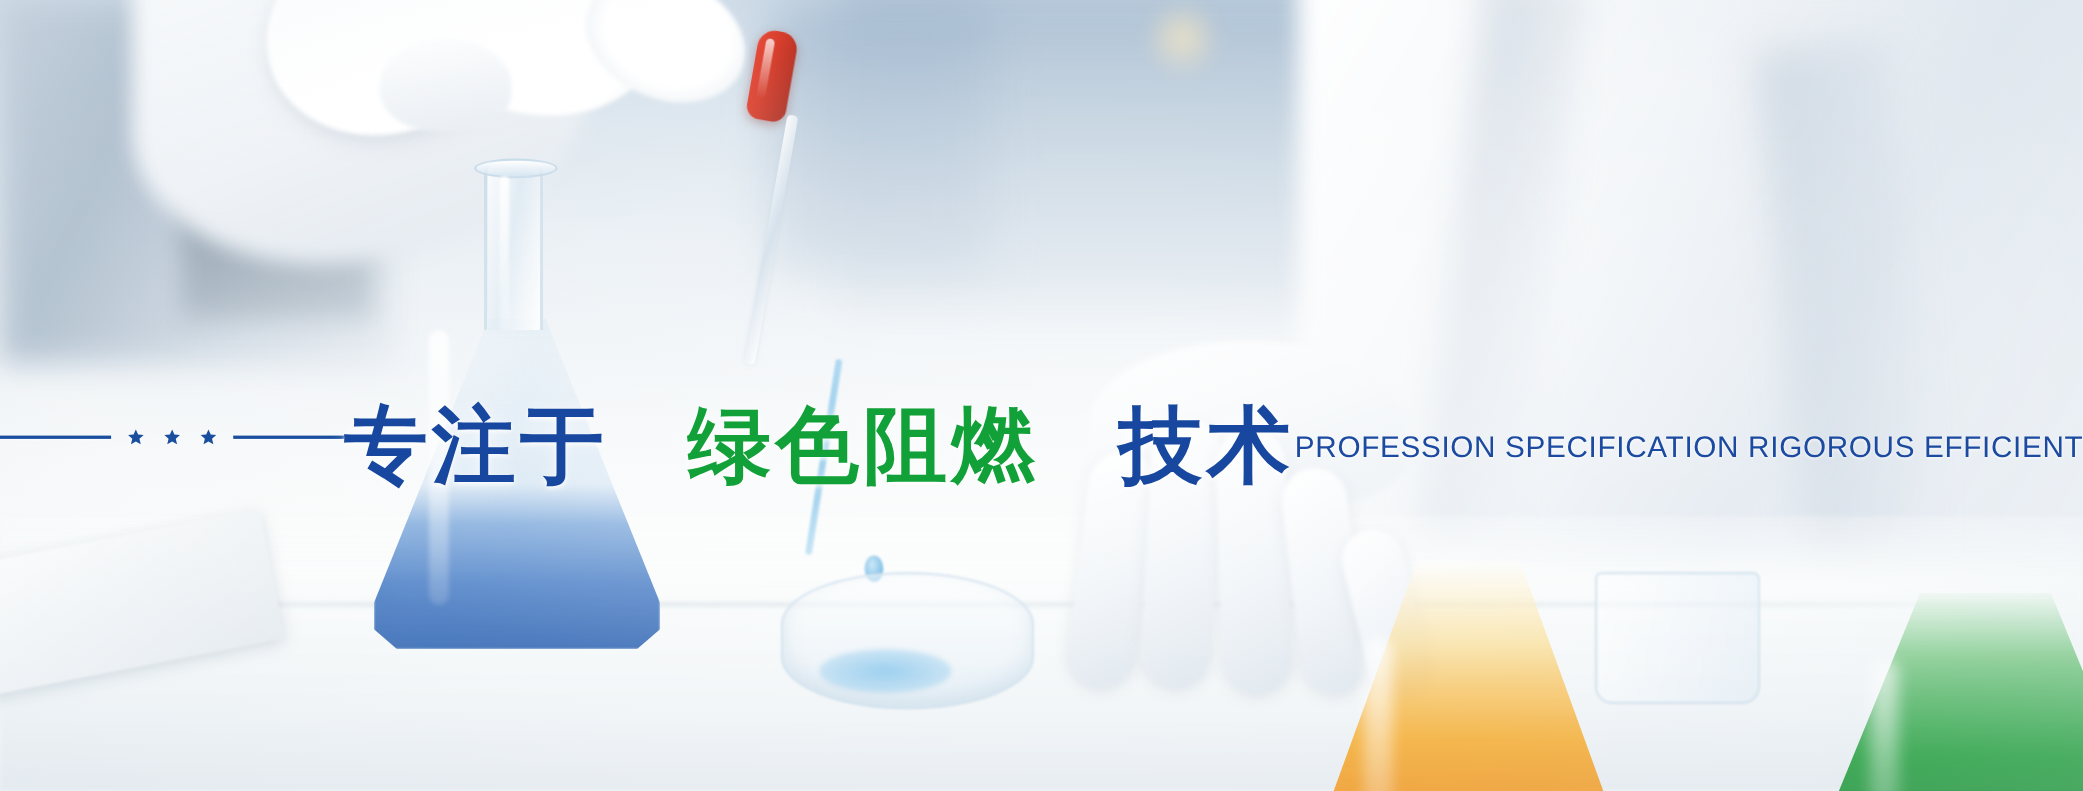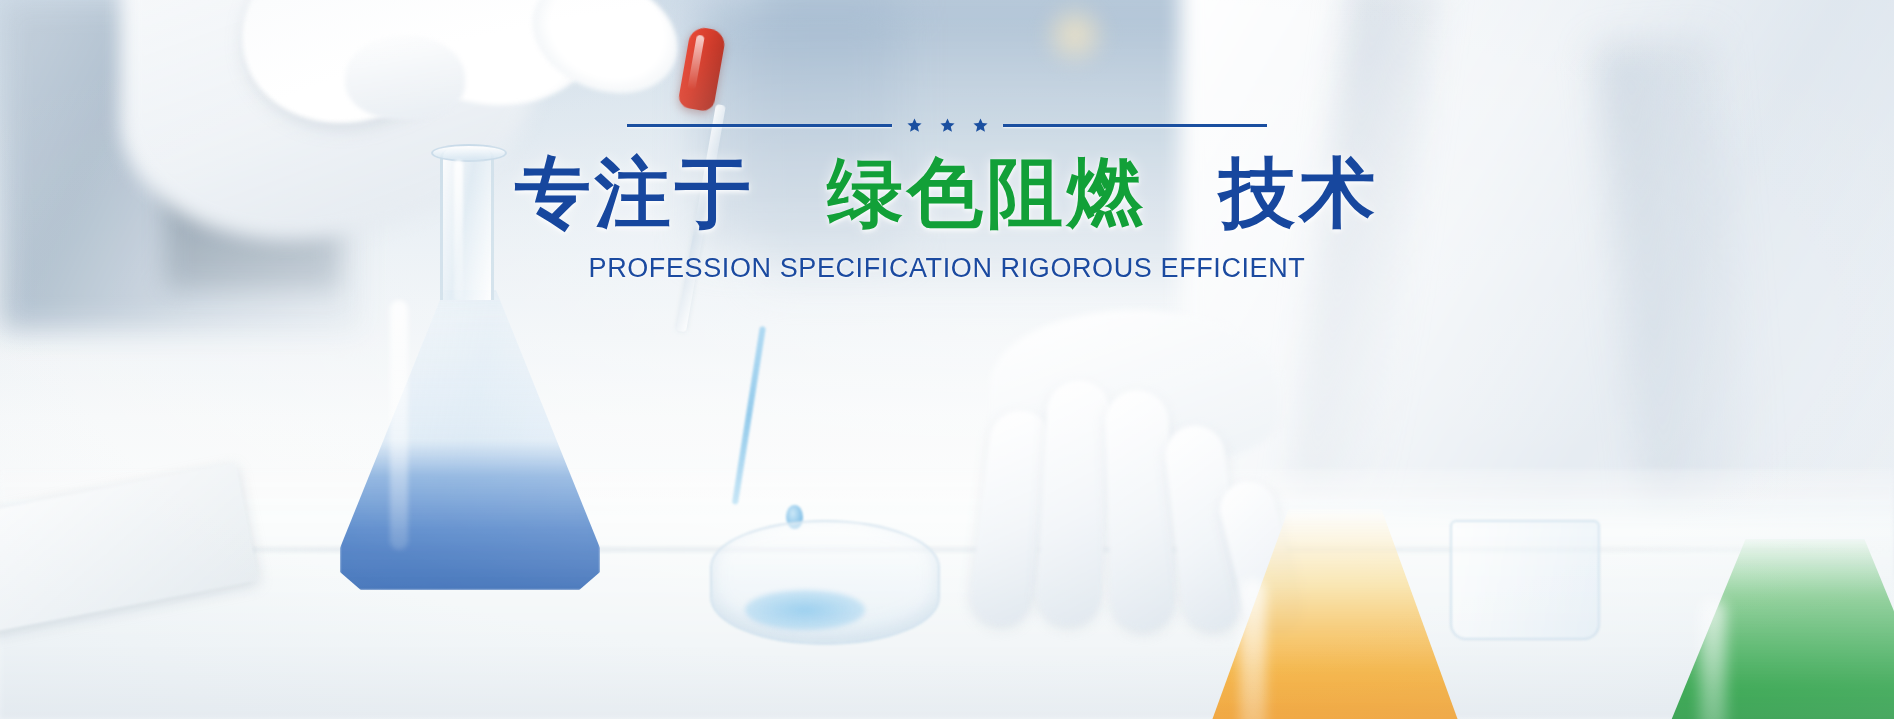--- a/index.html
+++ b/index.html
@@ -316,23 +316,23 @@
   .bg-vignette{
     position:absolute; inset:0;
     background:radial-gradient(ellipse 85% 85% at 50% 45%,
       rgba(255,255,255,0) 55%, rgba(208,220,231,.30) 100%);
     pointer-events:none;
   }
 
   
   .overlay{
     position:absolute; inset:0;
-    display:flex; flex-direction:column;
+    display:flex; flex-direction:row;
     align-items:center;
-    padding-top:116px;
+    padding-top:76px;
   }
 
   .rule{
     display:flex; align-items:center; justify-content:center;
     width:640px; height:18px; gap:14px;
   }
   .rule-line{
     height:3px; background:#1a4fa0; flex:1 1 auto;
     box-shadow:0 1px 2px rgba(255,255,255,.75);
   }

